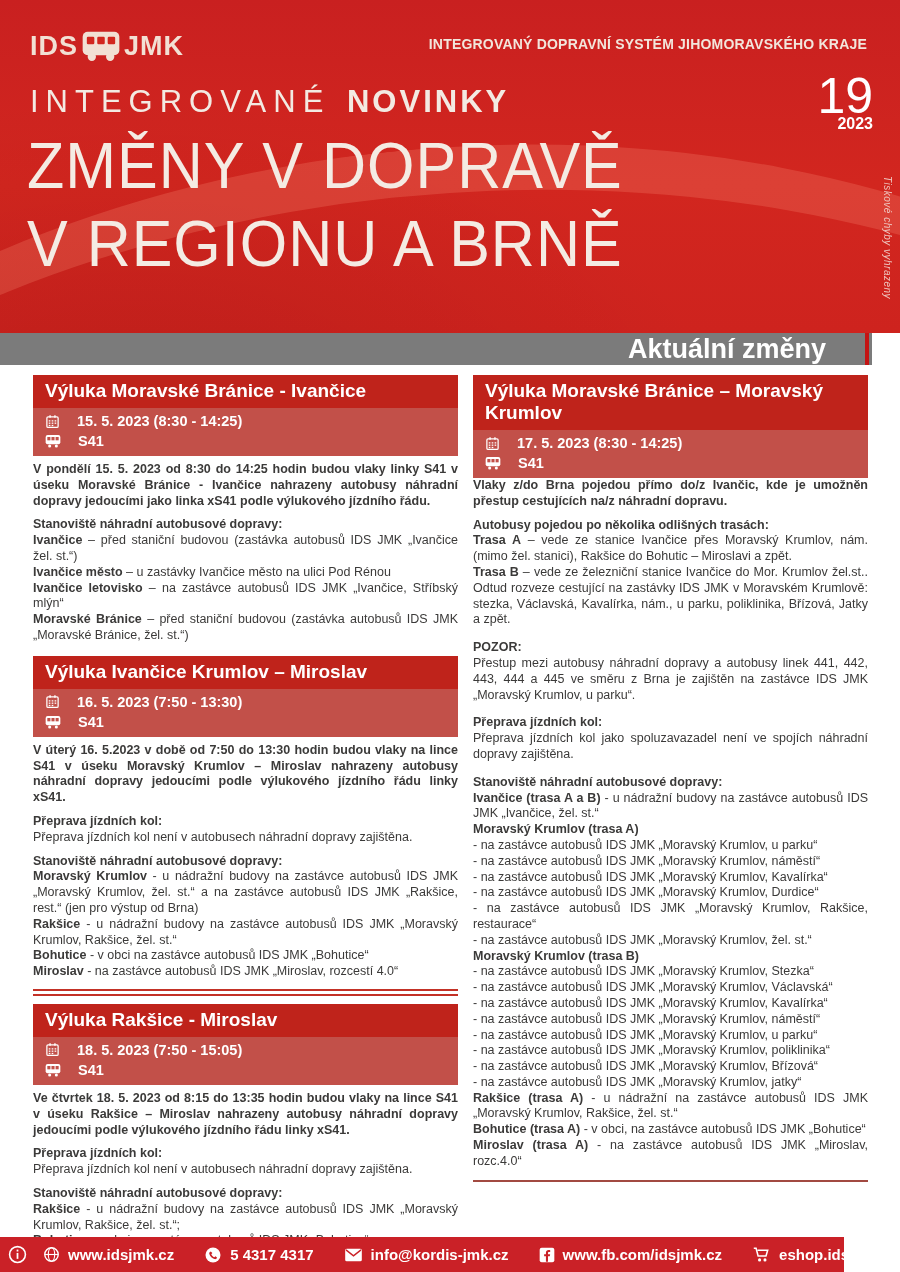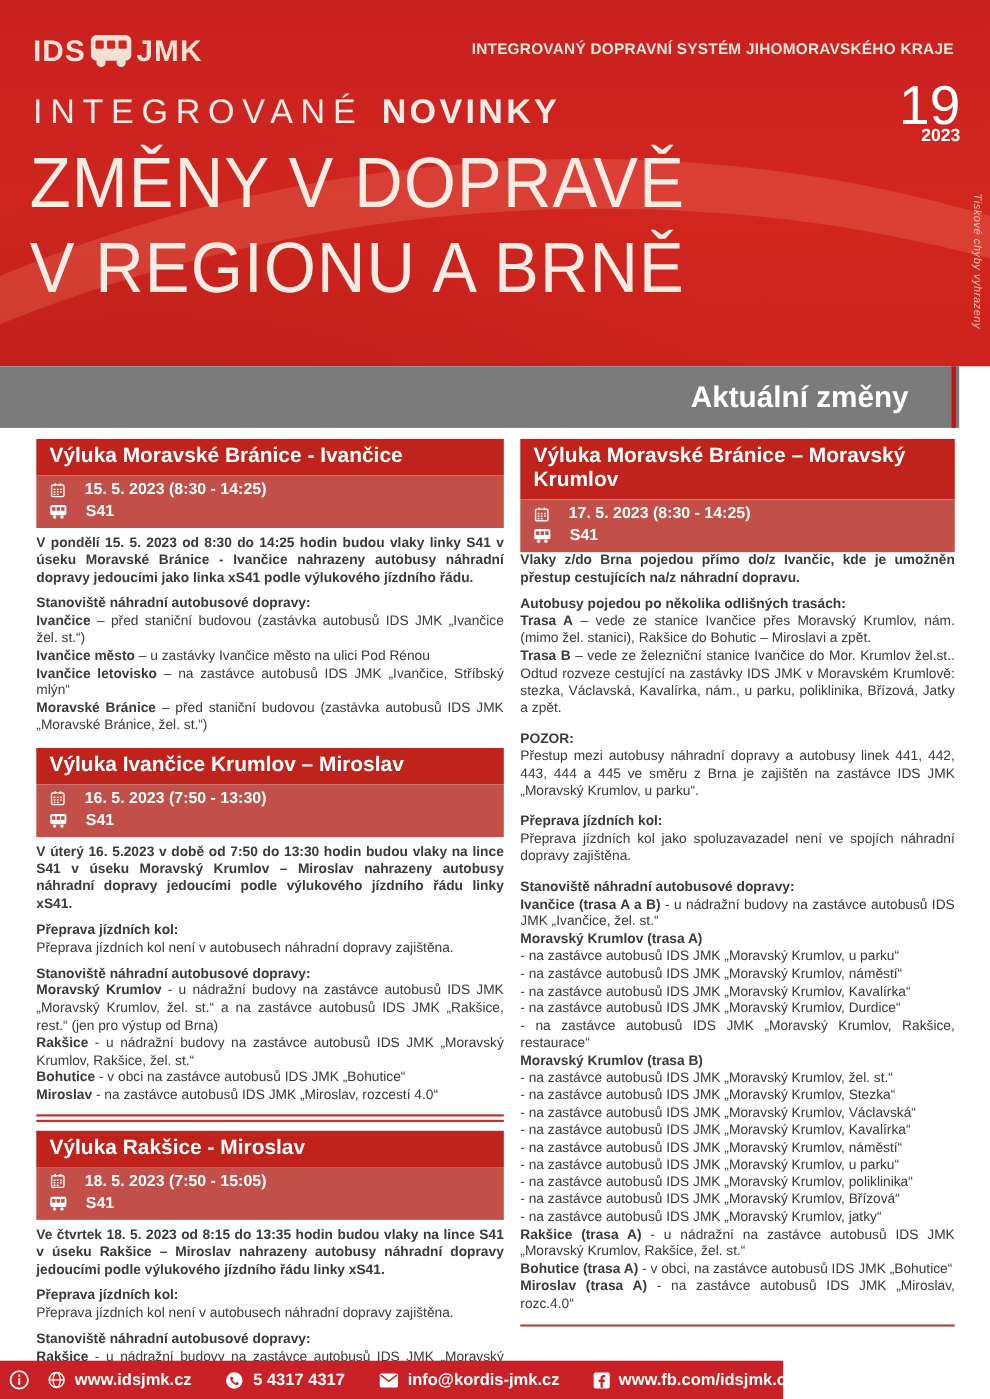--- a/index.html
+++ b/index.html
@@ -24,21 +24,21 @@
   .issue { position:absolute; right:27px; top:78px; text-align:right; color:#fff; }
   .issue-no { font-size:50px; font-weight:400; line-height:37px; }
   .issue-yr { font-size:16px; font-weight:700; line-height:18px; }
   .big-title { position:absolute; left:27px; top:128px; color:#f4ebe3; font-size:61px;
                line-height:73px; font-weight:400; letter-spacing:1px;
                transform:scaleY(1.06); transform-origin:top left; white-space:nowrap; }
   .sidenote { position:absolute; right:7px; top:176px; writing-mode:vertical-rl;
               font-style:italic; font-size:10px; color:#eec4be; letter-spacing:.5px; }
 
   
-  .banner { height:56px; width:872px; background:#7b7b7b; position:relative;
+  .banner { height:32px; width:872px; background:#7b7b7b; position:relative;
             display:flex; align-items:center; justify-content:flex-end; padding-right:46px; }
   .banner-label { color:#fff; font-size:27px; font-weight:700; }
   .banner-redline { position:absolute; right:3px; top:0; width:4px; height:100%; background:#c41414; }
 
   
   .content { display:flex; gap:15px; padding:10px 0 0 33px; }
   .col-l { width:425px; }
   .col-r { width:395px; }
   .sec-title { background:#bf231b; color:#fff; font-weight:700; font-size:19px; padding:5px 12px 6px; }
   .sec-meta { background:#c25049; padding:3px 0 5px; }
@@ -47,21 +47,21 @@
   .meta-row svg { margin-right:17px; flex:0 0 auto; }
   .txt { font-size:12.5px; line-height:15.8px; color:#3b3a39; text-align:justify; }
   .para { margin:6px 0 5px; }
   .b { font-weight:700; }
   .sub-h { font-weight:700; margin-top:8px; }
   .sec + .sec { margin-top:12px; }
   .sep2 { border-top:2.5px solid #c33126; border-bottom:2.5px solid #c33126; height:7px; margin:9px 0 8px; }
   .sep1 { border-top:2.5px solid #a24a41; margin-top:10px; }
 
   
-  .footer { position:absolute; left:0; bottom:0; width:712px; height:35px; background:#ca2127;
+  .footer { position:absolute; left:0; bottom:0; width:844px; height:35px; background:#ca2127;
             display:flex; align-items:center; color:#fff; padding:0 12px 0 8px; }
   .f-info { margin-right:16px; display:flex; align-items:center; }
   .f-item { display:flex; align-items:center; gap:8px; font-size:15px; font-weight:700;
             margin-right:30px; white-space:nowrap; }
 </style>
 </head>
 <body>
 
 <div class="page">
 
@@ -290,22 +290,22 @@
         <p class="txt sub-h" style="margin-top:12px;">Stanoviště náhradní autobusové dopravy:</p>
         <p class="txt"><span class="b">Ivančice (trasa A a B)</span><span> - u nádražní budovy na zastávce autobusů IDS JMK „Ivančice, žel. st.“</span></p>
 
         <p class="txt b">Moravský Krumlov (trasa A)</p>
         <p class="txt">- na zastávce autobusů IDS JMK „Moravský Krumlov, u parku“</p>
         <p class="txt">- na zastávce autobusů IDS JMK „Moravský Krumlov, náměstí“</p>
         <p class="txt">- na zastávce autobusů IDS JMK „Moravský Krumlov, Kavalírka“</p>
         <p class="txt">- na zastávce autobusů IDS JMK „Moravský Krumlov, Durdice“</p>
         <p class="txt">- na zastávce autobusů IDS JMK „Moravský Krumlov, Rakšice, restaurace“</p>
 
+        <p class="txt">- na zastávce autobusů IDS JMK „Moravský Krumlov, žel. st.“</p>
         <p class="txt b">Moravský Krumlov (trasa B)</p>
-        <p class="txt">- na zastávce autobusů IDS JMK „Moravský Krumlov, žel. st.“</p>
         <p class="txt">- na zastávce autobusů IDS JMK „Moravský Krumlov, Stezka“</p>
         <p class="txt">- na zastávce autobusů IDS JMK „Moravský Krumlov, Václavská“</p>
         <p class="txt">- na zastávce autobusů IDS JMK „Moravský Krumlov, Kavalírka“</p>
         <p class="txt">- na zastávce autobusů IDS JMK „Moravský Krumlov, náměstí“</p>
         <p class="txt">- na zastávce autobusů IDS JMK „Moravský Krumlov, u parku“</p>
         <p class="txt">- na zastávce autobusů IDS JMK „Moravský Krumlov, poliklinika“</p>
         <p class="txt">- na zastávce autobusů IDS JMK „Moravský Krumlov, Břízová“</p>
         <p class="txt">- na zastávce autobusů IDS JMK „Moravský Krumlov, jatky“</p>
 
         <p class="txt"><span class="b">Rakšice (trasa A)</span><span> - u nádražní na zastávce autobusů IDS JMK „Moravský Krumlov, Rakšice, žel. st.“</span></p>

